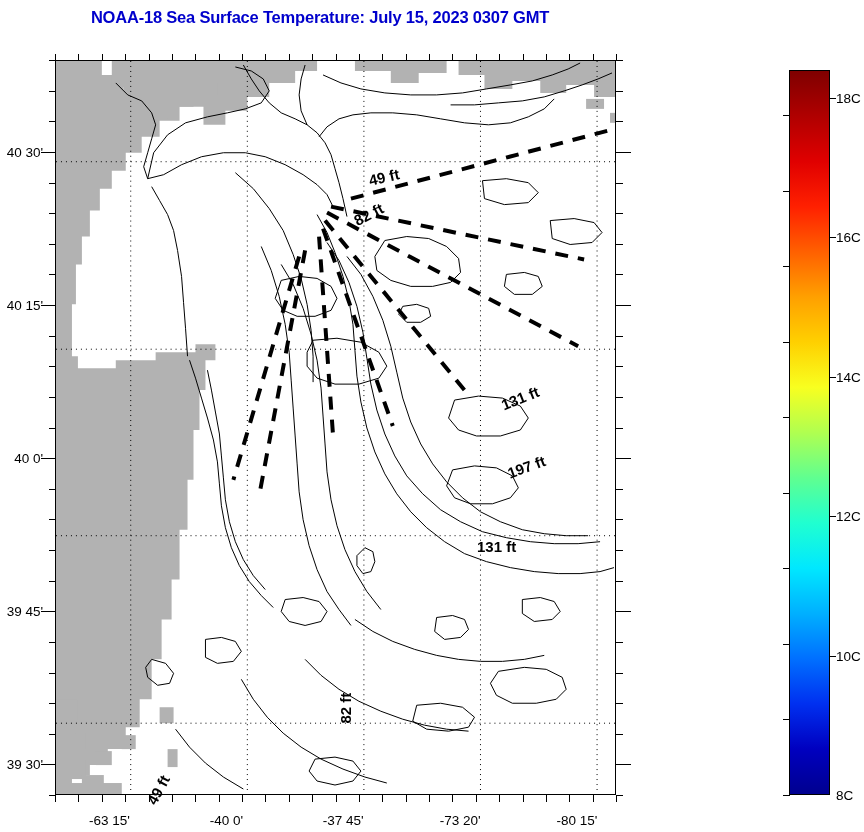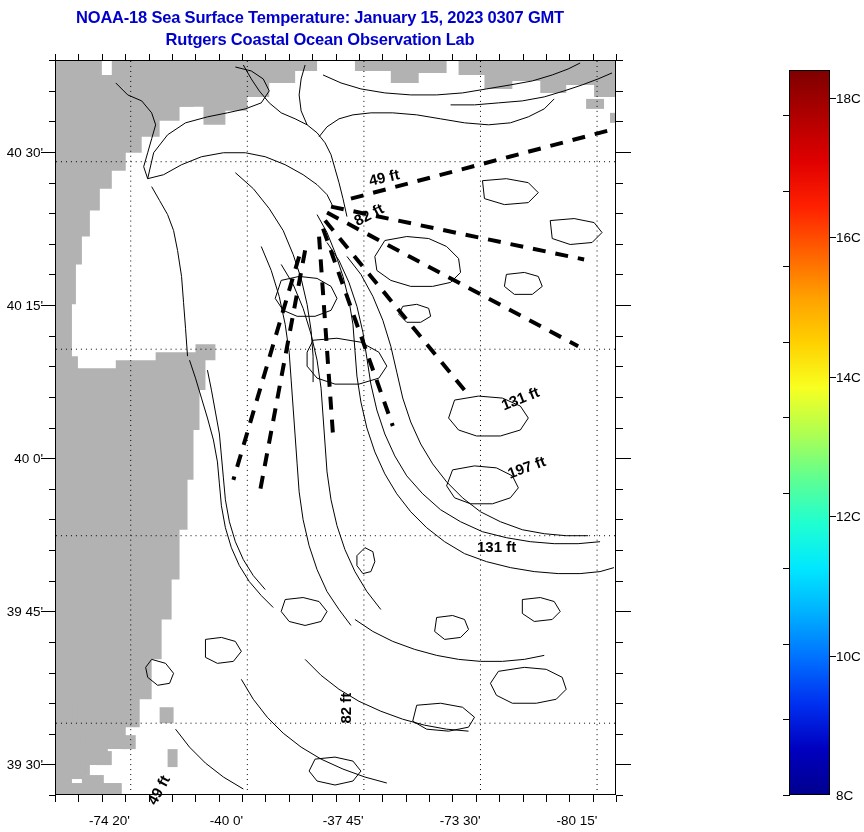--- a/index.html
+++ b/index.html
@@ -36,22 +36,21 @@
   #cbar-box{position:absolute;left:789px;top:70px;width:41px;height:725px;
             border:1px solid #000;box-sizing:border-box;}
   #cbar-grad{position:absolute;left:0;top:0;right:0;bottom:0;}
   .cbar-c-lab{position:absolute;left:836px;font-size:13.5px;color:#000;
               transform:translateY(-50%);white-space:nowrap;}
 </style>
 </head>
 <body>
 
 <div id="title-block">
-  <div>NOAA-18 Sea Surface Temperature:  January 15, 2023 0307 GMT</div>
-  <div>Rutgers Coastal Ocean Observation Lab</div>
+  <div>NOAA-18 Sea Surface Temperature:  July 15, 2023 0307 GMT</div>
 </div>
 
 <div id="plot-frame">
   <svg id="map-canvas" viewBox="0 0 561 735" preserveAspectRatio="none">
 
     <g fill="#b2b2b2" stroke="none">
 
       <path d="M0,0 L45,0 L45,12 L60,12 L60,26 L78,26 L78,40 L100,40 L100,28
                L130,28 L130,18 L155,18 L155,8 L175,8 L175,0 L240,0 L240,8
                L225,8 L225,18 L205,18 L205,30 L190,30 L190,44 L172,44 L172,58
@@ -326,24 +325,24 @@
   </div>
 
 <div id="ylabels">
     <div class="ylab" style="left: -17px; top: 151.875px;">40 30'</div>
     <div class="ylab" style="left: -17px; top: 305px;">40 15'</div>
     <div class="ylab" style="left: -17px; top: 458.125px;">40 0'</div>
     <div class="ylab" style="left: -17px; top: 611.25px;">39 45'</div>
     <div class="ylab" style="left: -17px; top: 764.375px;">39 30'</div>
   </div>
 <div id="xlabels">
-    <div class="xlab" style="left: 109.542px; top: 813px;">-74 20'</div>
+    <div class="xlab" style="left: 109.542px; top: 813px;">-63 15'</div>
     <div class="xlab" style="left: 226.417px; top: 813px;">-40 0'</div>
     <div class="xlab" style="left: 343.292px; top: 813px;">-37 45'</div>
-    <div class="xlab" style="left: 460.167px; top: 813px;">-73 30'</div>
+    <div class="xlab" style="left: 460.167px; top: 813px;">-73 20'</div>
     <div class="xlab" style="left: 577.042px; top: 813px;">-80 15'</div>
   </div>
 
 <div id="depths">
     <div class="depth" style="left: 369px; top: 172px; transform: rotate(-13deg); transform-origin: left center;">49 ft</div>
     <div class="depth" style="left: 355px; top: 213px; transform: rotate(-28deg); transform-origin: left center;">82 ft</div>
     <div class="depth" style="left: 502px; top: 397px; transform: rotate(-22deg); transform-origin: left center;">131 ft</div>
     <div class="depth" style="left: 508px; top: 465px; transform: rotate(-20deg); transform-origin: left center;">197 ft</div>
     <div class="depth" style="left: 477px; top: 538px; transform: rotate(0deg); transform-origin: left center;">131 ft</div>
     <div class="depth" style="left: 345px; top: 715px; transform: rotate(-90deg); transform-origin: left center;">82 ft</div>

